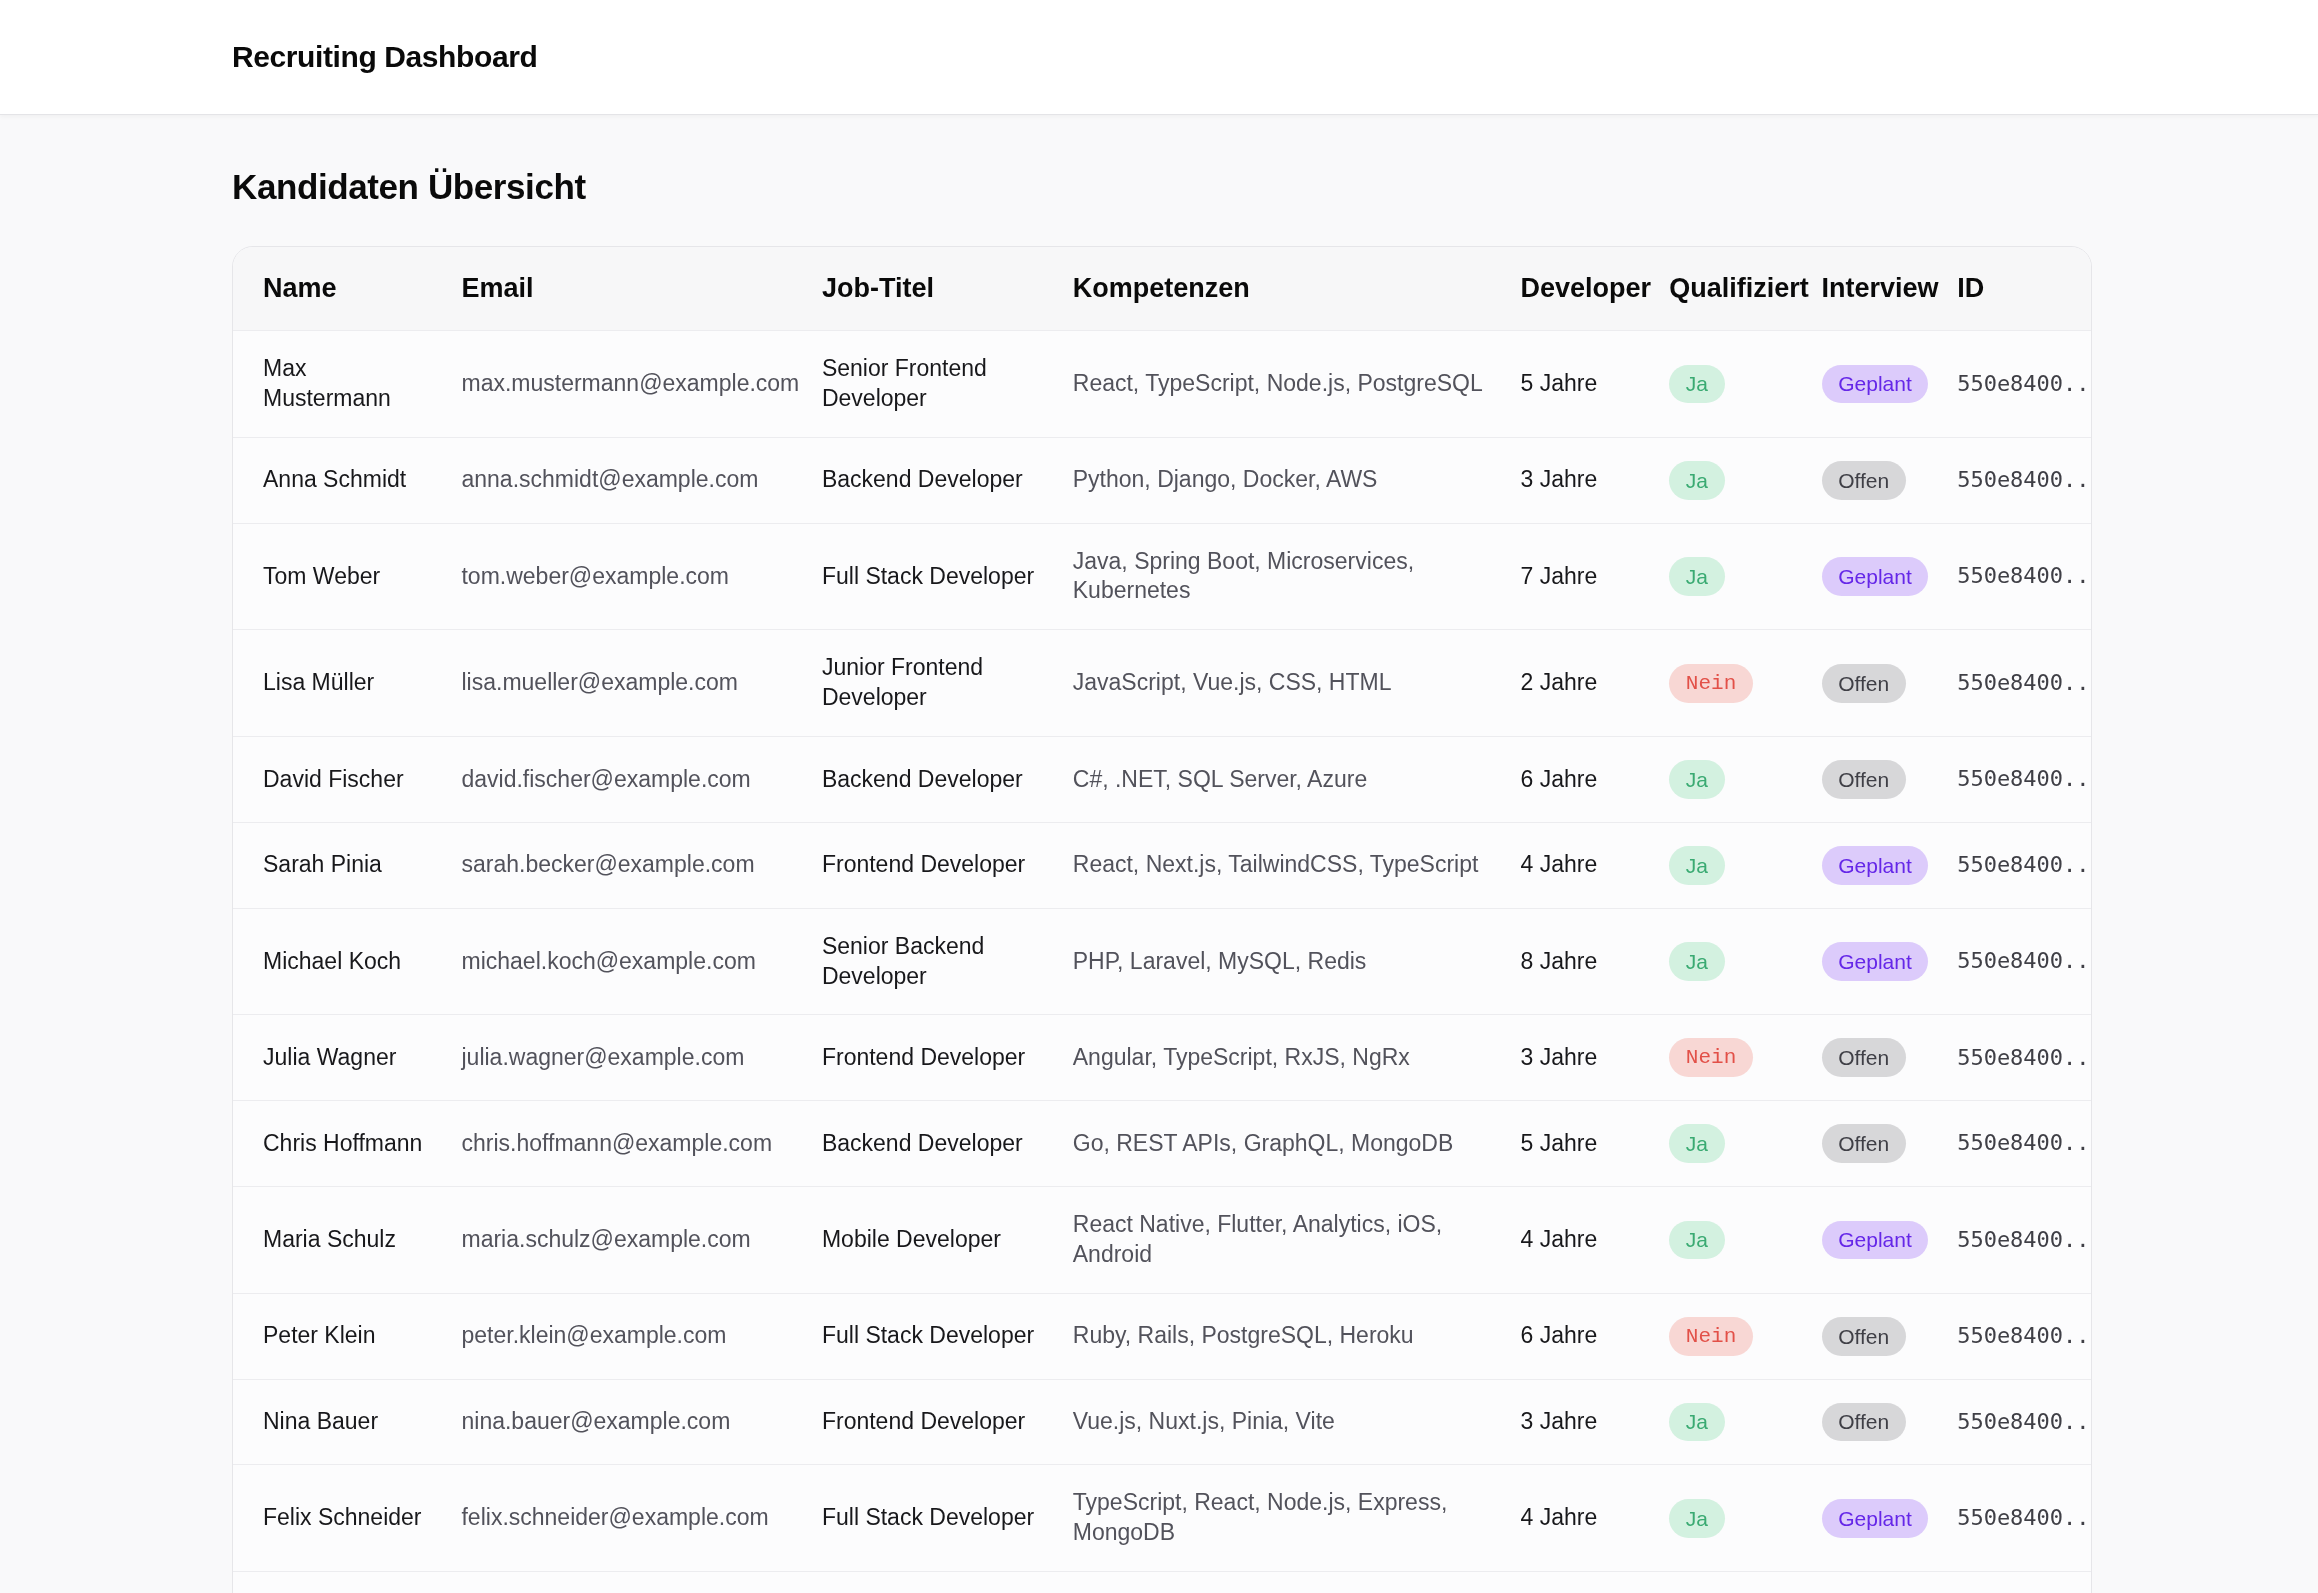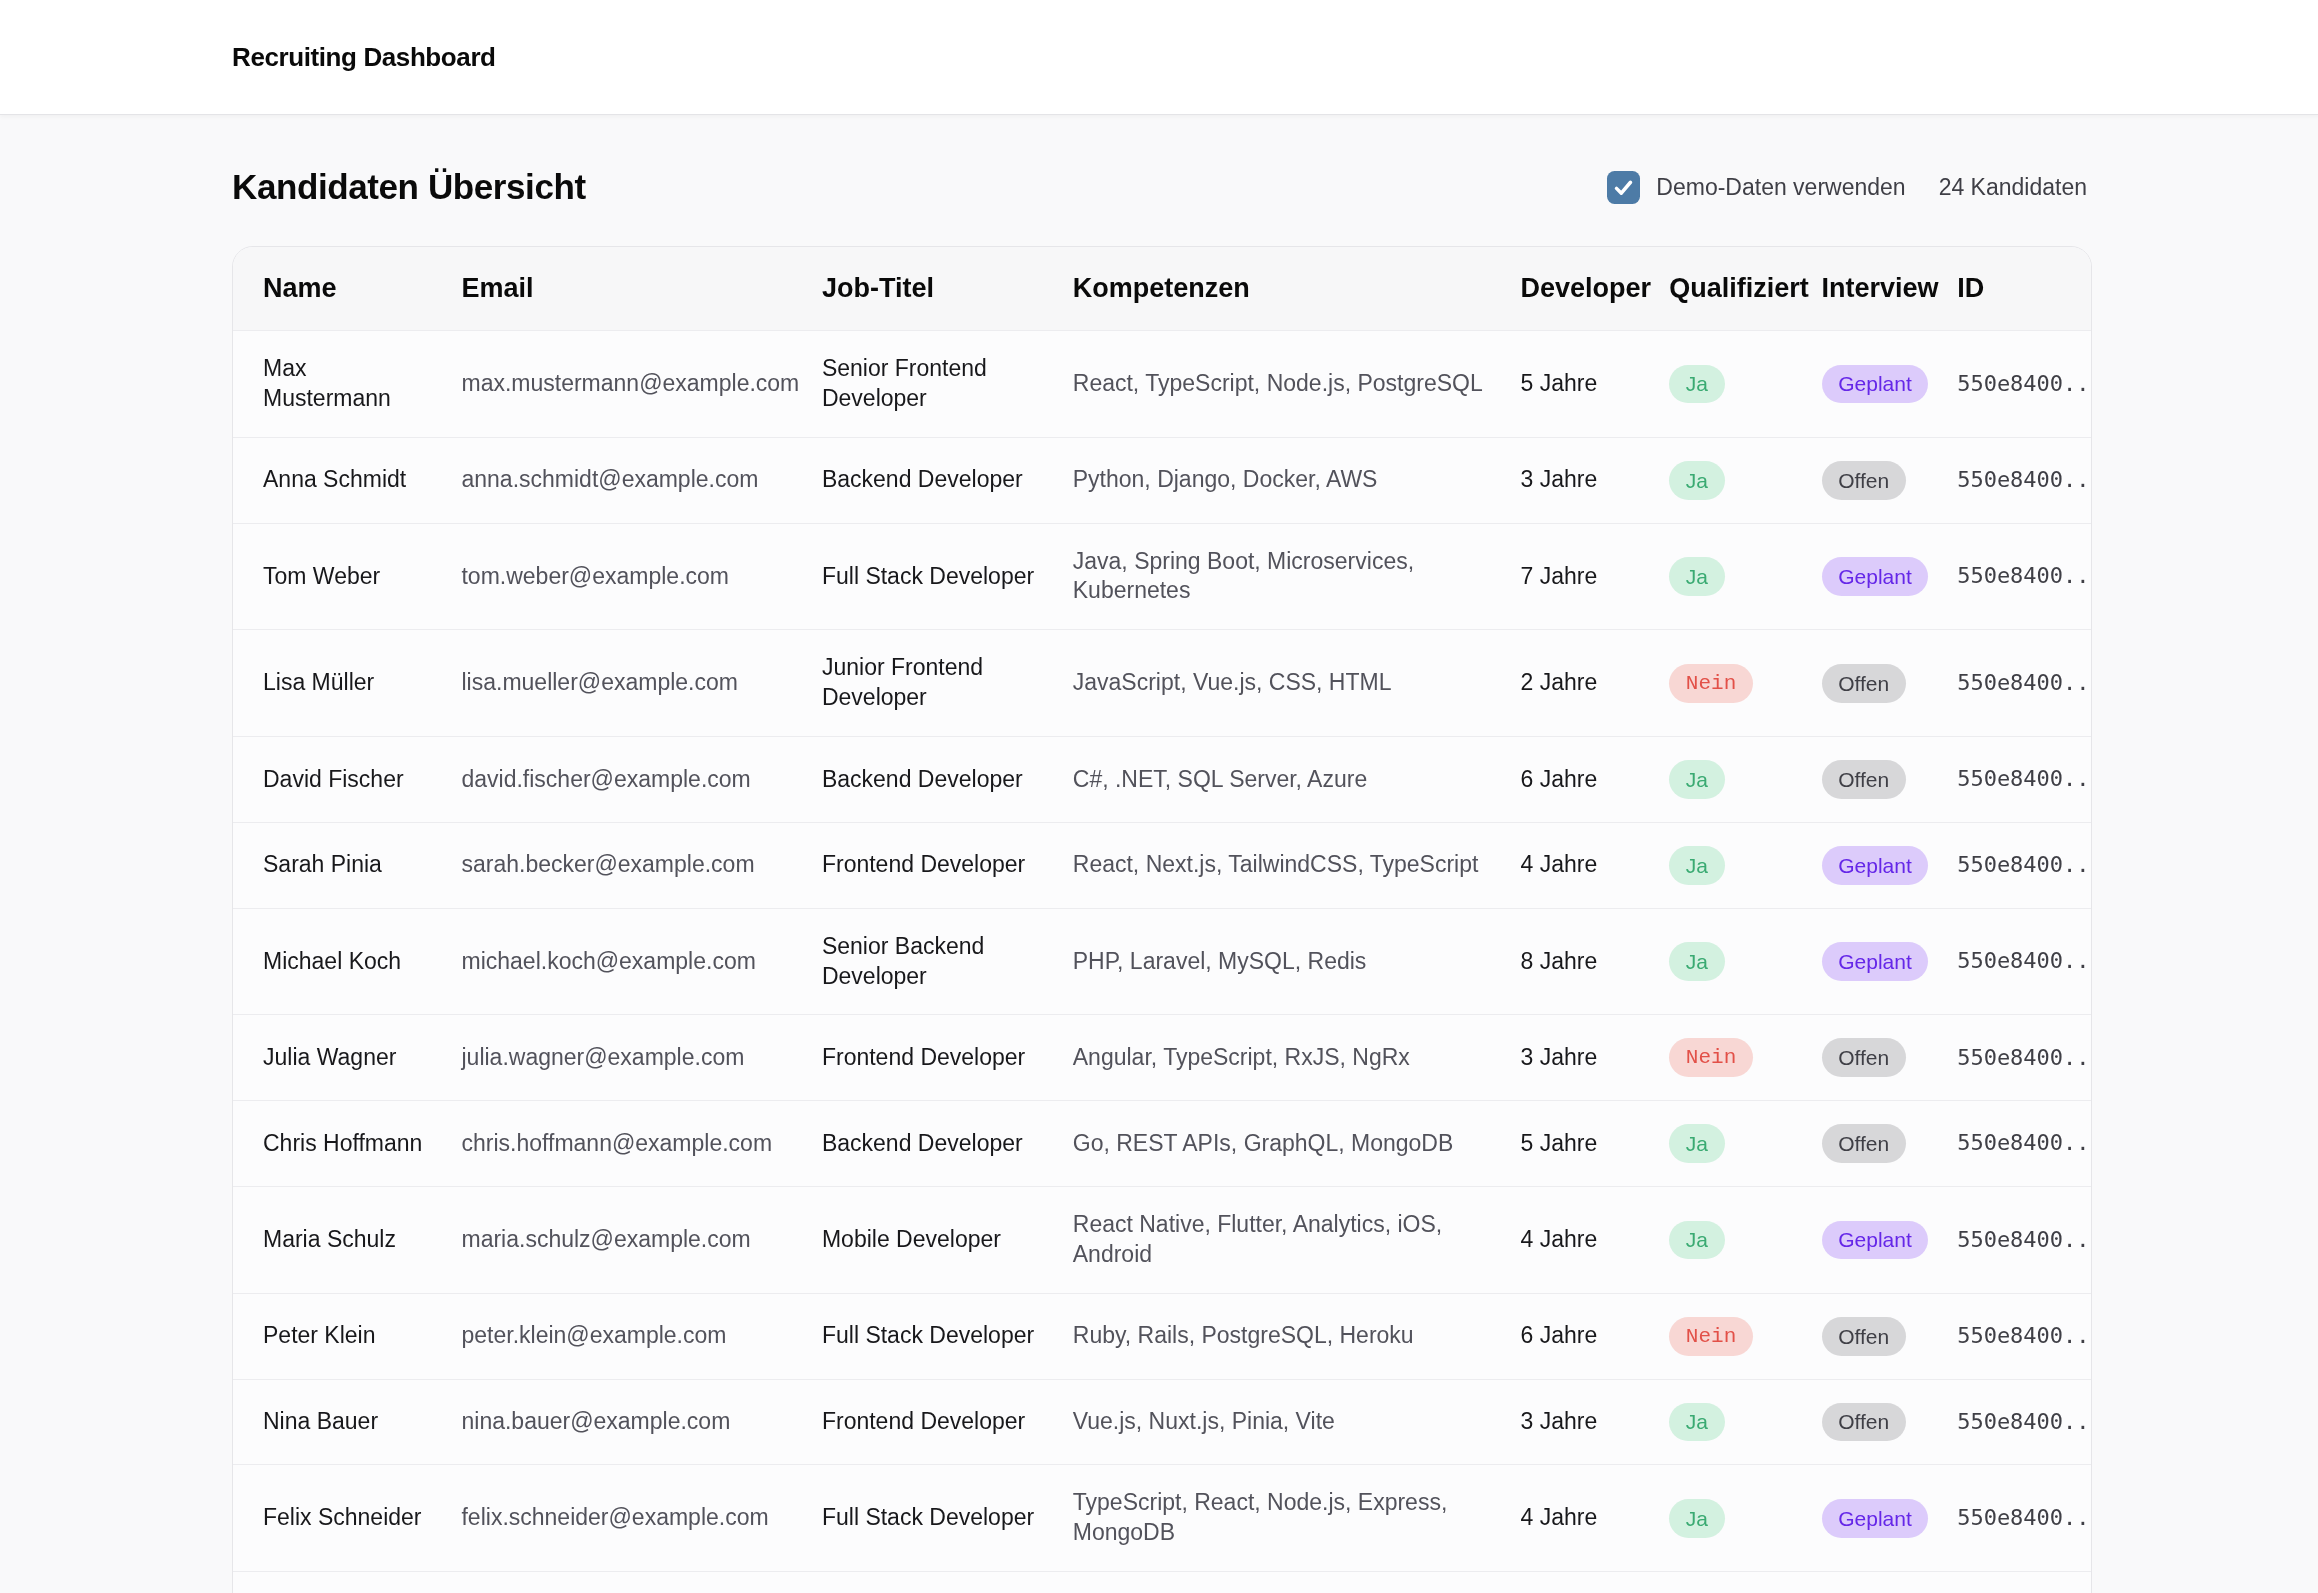--- a/index.html
+++ b/index.html
@@ -15,21 +15,21 @@
     height:115px;
     background:#ffffff;
     border-bottom:1.5px solid #e4e4e7;
     box-shadow:0 1.5px 4.5px rgba(0,0,0,0.04);
     display:flex;
     align-items:center;
     justify-content:space-between;
     padding:0 227px 0 232px;
   }
   .app-title {
-    font-size:26px;
+    font-size:30px;
     font-weight:700;
     letter-spacing:-0.4px;
     color:#0a0a0a;
   }
   .nav { display:flex; align-items:center; gap:67px; }
   .nav-item {
     font-size:23.5px;
     color:#27272a;
     background:none;
     border:none;
@@ -131,31 +131,20 @@
 </style>
 </head>
 <body>
 
 <header class="topbar">
   <div class="app-title">Recruiting Dashboard</div>
 </header>
 
 <div class="section-head">
   <h1 class="section-title">Kandidaten Übersicht</h1>
-  <div class="controls">
-    <div class="demo-toggle">
-      <span class="checkbox">
-        <svg viewBox="0 0 24 24" fill="none" stroke="#ffffff" stroke-width="4" stroke-linecap="round" stroke-linejoin="round">
-            <polyline points="4 13 9.5 18.5 20 6"></polyline>
-          </svg>
-      </span>
-      <span class="control-label">Demo-Daten verwenden</span>
-    </div>
-    <span class="count-label">24 Kandidaten</span>
-  </div>
 </div>
 
 <div class="card">
   <table>
     <colgroup>
       <col class="c-name">
         <col class="c-email">
         <col class="c-job">
         <col class="c-skill">
       <col class="c-exp">

